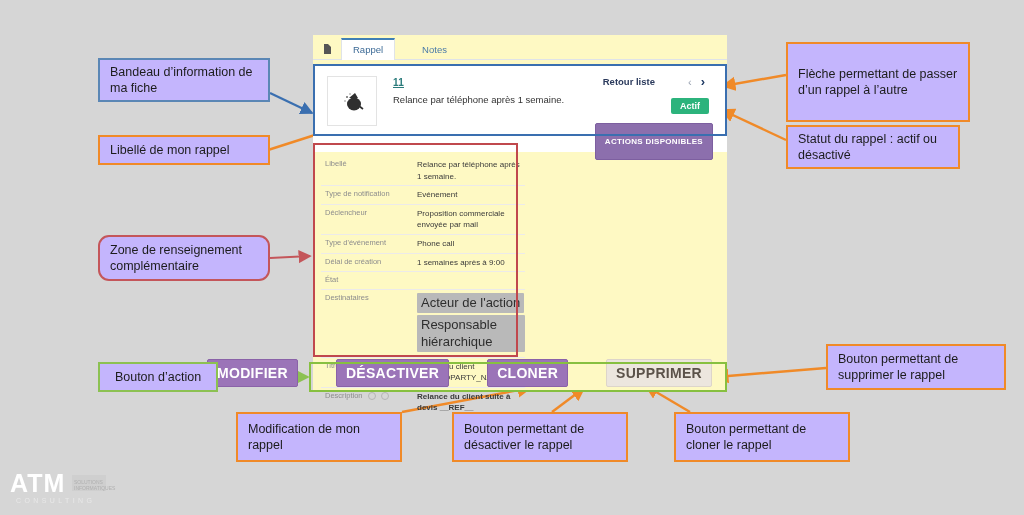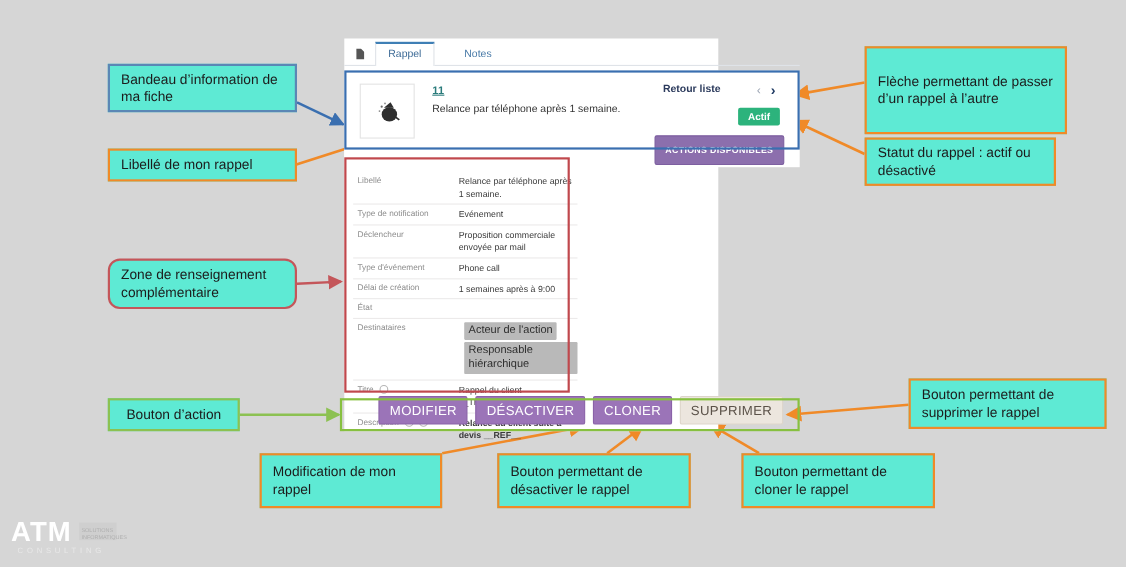--- a/index.html
+++ b/index.html
@@ -10,22 +10,22 @@
     position:relative;
     overflow:hidden;
   }
   .canvas{position:absolute;left:0;top:0;width:1024px;height:515px;}
 
   
   .connectors{position:absolute;left:0;top:0;width:1024px;height:515px;pointer-events:none;}
 
   
   .app-panel{
-    position:absolute;left:313px;top:35px;width:340px;height:357px;
-    background:#ffffff;
+    position:absolute;left:313px;top:35px;width:414px;height:357px;
+    background:#fef9c3;
   }
   .tabs-row{
     position:absolute;left:0;top:0;width:414px;height:25px;
     display:flex;align-items:flex-end;
   }
   .tab-icon{
     width:28px;height:22px;display:flex;align-items:center;justify-content:center;
     font-size:9px;color:#333;
   }
   .tab{
@@ -71,57 +71,57 @@
   .chev-prev{color:#9aa3b2;font-size:11px;}
   .chev-next{color:#1f3a63;font-weight:bold;font-size:13px;}
   .badge-actif{
     position:absolute;right:18px;top:34px;
     background:#2cb37c;color:#fff;font-size:9px;font-weight:bold;
     padding:3px 9px;border-radius:2px;
   }
   .btn-actions{
     position:absolute;right:14px;top:59px;
     background:#8c6fad;color:#fff;font-size:8px;font-weight:bold;
-    letter-spacing:.3px;padding:8px 9px;border:1px solid #7d5fa0;border-radius:2px;
+    letter-spacing:.3px;padding:13px 9px;border:1px solid #7d5fa0;border-radius:2px;
   }
 
   
   .detail{
     position:absolute;left:8px;top:121px;width:204px;
   }
   .drow{display:flex;border-bottom:1px solid #eceaea;padding:3px 0 3px 0;min-height:10px;}
   .drow:last-child{border-bottom:none;}
   .dlabel{width:92px;flex:0 0 92px;font-size:7.5px;color:#8d8d8d;line-height:1.45;padding-left:4px;}
   .dvalue{flex:1;font-size:8px;color:#3a3a3a;line-height:1.45;}
   .dvalue.bold{font-weight:bold;}
   .tagbox{
-    display:inline-block;background:#b9b9b9;color:#2e2e2e;font-size:10px;
-    padding:1px 4px;margin:0 0 2px 5px;border-radius:1px;line-height:1.35;
+    display:inline-block;background:#b9b9b9;color:#2e2e2e;font-size:13px;
+    padding:1px 4px;margin:0 0 2px 0;border-radius:1px;line-height:1.35;
     max-width:118px;
   }
   .helpicon{
     display:inline-block;width:6px;height:6px;border:1px solid #b5b5b5;border-radius:50%;
     margin-left:3px;vertical-align:middle;
   }
 
   
   .action-row{
     position:absolute;left:0;bottom:4px;width:414px;height:30px;
     display:flex;align-items:center;justify-content:flex-end;gap:7px;padding-right:15px;
     box-sizing:border-box;
   }
   .abtn{
-    font-size:12px;font-weight:normal;letter-spacing:.3px;padding:5px 9px;border-radius:2px;
+    font-size:14px;font-weight:bold;letter-spacing:.3px;padding:5px 9px;border-radius:2px;margin-left:31px;
   }
   .abtn.purple{background:#9b74b8;color:#fff;border:1px solid #8a62a8;}
   .abtn.light{background:#ece6de;color:#5b5249;border:1px solid #ddd5ca;}
 
   
   .callout{
-    position:absolute;background:#5eead4;box-sizing:border-box;
+    position:absolute;background:#c4b5fd;box-sizing:border-box;
     display:flex;align-items:center;
     font-size:12.5px;color:#1c1c1c;line-height:1.32;
     padding:11px 10px;
   }
   .callout.blue{border:2px solid #5b87b5;}
   .callout.orange{border:2px solid #f08a28;}
   .callout.red{border:2px solid #c4565a;}
   .callout.green{border:2px solid #8cc152;justify-content:center;}
 
   

